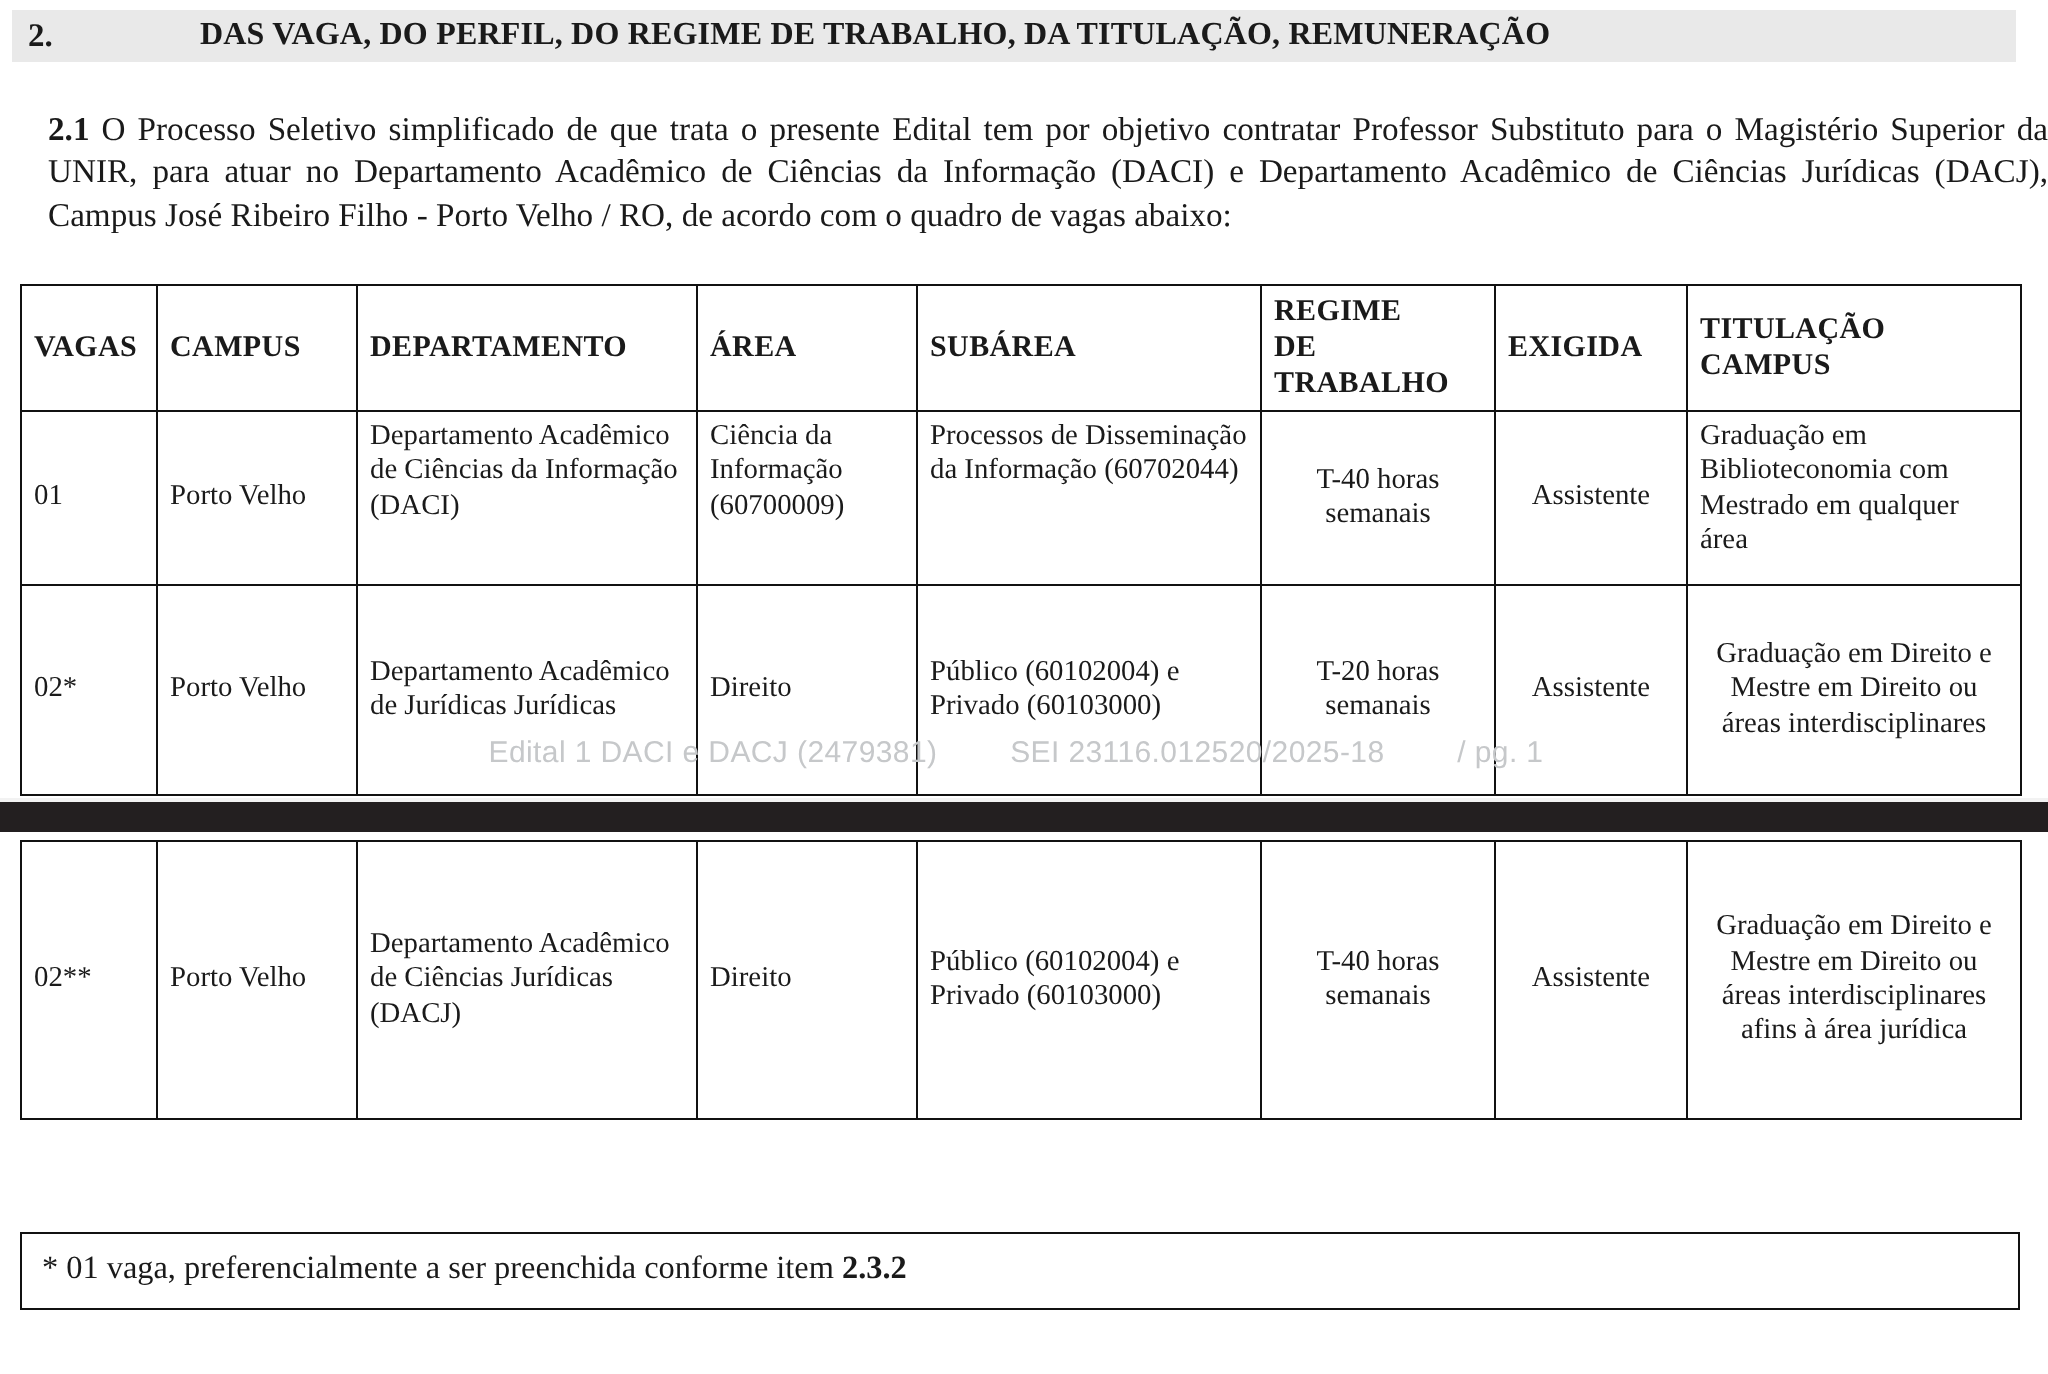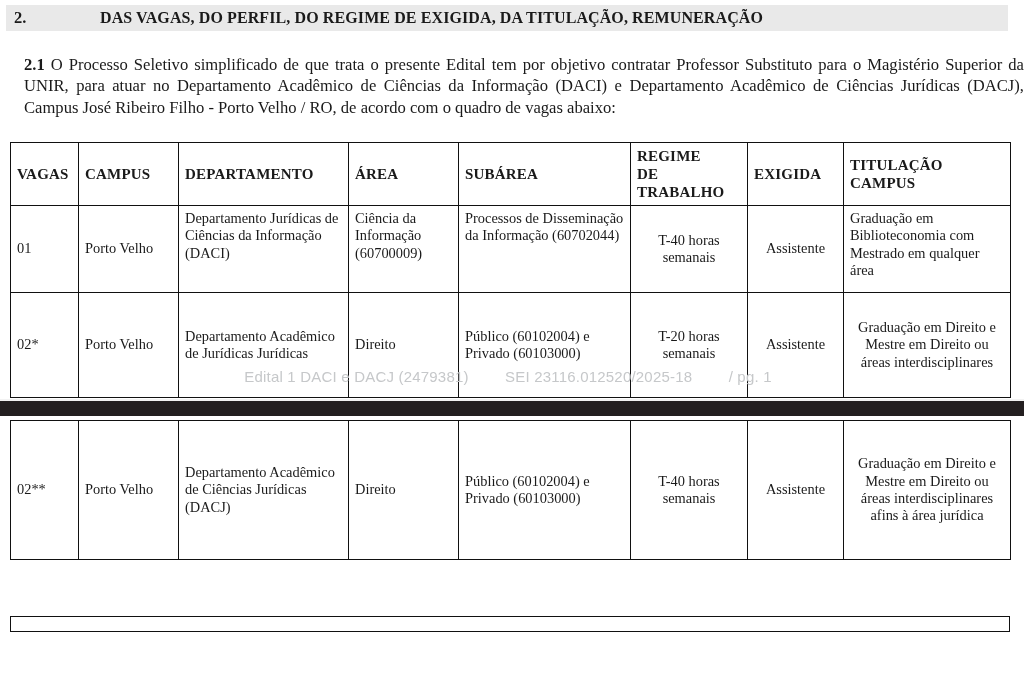--- a/index.html
+++ b/index.html
@@ -153,21 +153,21 @@
   }
   .footnotes b { font-weight: bold; }
 </style>
 </head>
 <body>
 
 <div class="cutline">. . , , . . ,</div>
 
 <div class="section-head">
   <span class="section-num">2.</span>
-  <span class="section-title">DAS VAGAS, DO PERFIL, DO REGIME DE EXIGIDA, DA TITULAÇÃO, REMUNERAÇÃO</span>
+  <span class="section-title">DAS VAGA, DO PERFIL, DO REGIME DE TRABALHO, DA TITULAÇÃO, REMUNERAÇÃO</span>
 </div>
 
 <p class="para"><span class="lead">2.1</span><span> O Processo Seletivo simplificado de que trata o presente Edital tem por objetivo contratar Professor Substituto para o Magistério Superior da UNIR, para atuar no Departamento Acadêmico de Ciências da Informação (DACI) e Departamento Acadêmico de Ciências Jurídicas (DACJ), Campus José Ribeiro Filho - Porto Velho / RO, de acordo com o quadro de vagas abaixo:</span></p>
 
 <table class="tbl" id="table-top">
   <colgroup>
     <col class="c-vaga">
       <col class="c-campus">
       <col class="c-depto">
       <col class="c-area">
@@ -192,21 +192,21 @@
       <th>
         <div>TITULAÇÃO</div>
         <div>CAMPUS</div>
       </th>
     </tr>
   </thead>
   <tbody>
     <tr class="row-1">
       <td class="l vmid" style="vertical-align:middle">01</td>
       <td class="l vmid" style="vertical-align:middle">Porto Velho</td>
-      <td class="l vtop">Departamento Jurídicas de Ciências da Informação (DACI)</td>
+      <td class="l vtop">Departamento Acadêmico de Ciências da Informação (DACI)</td>
       <td class="l vtop">Ciência da Informação (60700009)</td>
       <td class="l vtop">Processos de Disseminação da Informação (60702044)</td>
       <td class="c vmid" style="vertical-align:middle">T-40 horas semanais</td>
       <td class="c vmid" style="vertical-align:middle">Assistente</td>
       <td class="l vtop">Graduação em Biblioteconomia com Mestrado em qualquer área</td>
     </tr>
     <tr class="row-2">
       <td class="l">02*</td>
       <td class="l">Porto Velho</td>
       <td class="l">Departamento Acadêmico de Jurídicas Jurídicas</td>
@@ -246,13 +246,14 @@
       <td class="l">Direito</td>
       <td class="l">Público (60102004) e Privado (60103000)</td>
       <td class="c">T-40 horas semanais</td>
       <td class="c">Assistente</td>
       <td class="c">Graduação em Direito e Mestre em Direito ou áreas interdisciplinares afins à área jurídica</td>
     </tr>
   </tbody>
 </table>
 
 <div class="footnotes">
+  <div><span>* 01 vaga, preferencialmente a ser preenchida conforme item </span><b>2.3.2</b></div>
 </div>
 
 </body></html>

